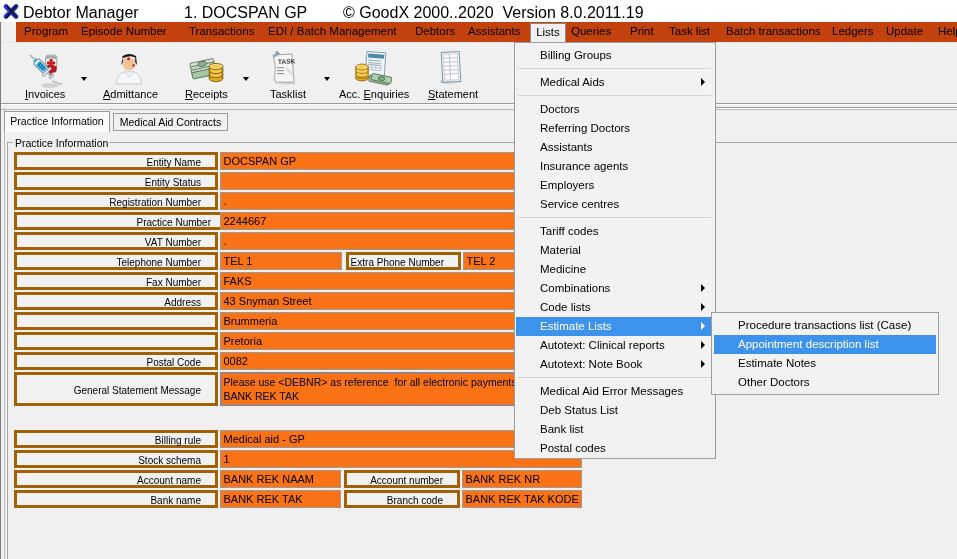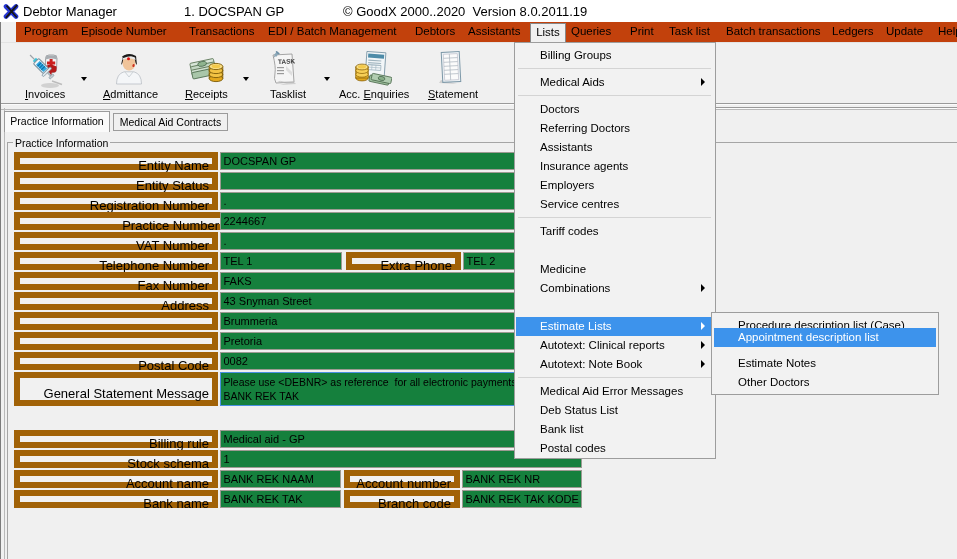--- a/index.html
+++ b/index.html
@@ -1,21 +1,21 @@
 <!DOCTYPE html>
 <html><head>
 <meta charset="utf-8">
 <style>
 * { margin:0; padding:0; box-sizing:border-box; }
 html,body { width:957px; height:559px; overflow:hidden; }
 body { font-family:"Liberation Sans", sans-serif; background:#f0f0f0; position:relative; color:#000; }
 .abs { position:absolute; }
 
 #titlebar { left:0; top:0; width:957px; height:22px; background:#ffffff; }
-#titlebar span { position:absolute; top:4px; font-size:13px; white-space:pre; }
+#titlebar span { position:absolute; top:4px; font-size:16px; white-space:pre; }
 
 #menubar { left:16px; top:22px; width:957px; height:20px; background:#c2410c; }
 #menubar span { position:absolute; top:3px; font-size:11.5px; white-space:pre; }
 #listsbox { left:514px; top:1px; width:36px; height:19px; border:1px solid #888; border-bottom:none; background:#f0f0f0; }
 #listsbox i { position:absolute; left:0; right:0; top:2px; text-align:center; font-style:normal; font-size:11.5px; }
 
 #toolbar { left:0; top:42px; width:957px; height:62px; background:#f0f0f0; border-top:1px solid #e3e3e3; border-bottom:1px solid #9a9a9a; }
 #tline1 { left:0; top:104px; width:957px; height:1px; background:#fbfbfb; }
 #tline2 { left:0; top:109px; width:957px; height:1px; background:#b9b9b9; }
 .tlabel { position:absolute; font-size:11px; white-space:pre; }
@@ -25,22 +25,22 @@
 .tab { position:absolute; font-size:10.5px; text-align:center; border:1px solid #9b9b9b; }
 #tab1 { left:4px; top:111px; width:106px; height:21px; background:#fafafa; border-bottom:none; line-height:19px; z-index:2; }
 #tab2 { left:113px; top:113px; width:115px; height:18px; background:#f0f0f0; line-height:16px; }
 
 #ledge1 { left:0; top:22px; width:1px; height:537px; background:#7c7c7c; }
 #ledge2 { left:4px; top:108px; width:1px; height:451px; background:#b9b9b9; }
 
 #groupbox { left:7px; top:142px; width:960px; height:430px; border-left:1px solid #a5a5a5; border-top:1px solid #a5a5a5; }
 #grouplabel { left:13px; top:137px; background:#f0f0f0; padding:0 2px; font-size:10.5px; }
 
-.lcell { position:absolute; background:#f1f1f1; border:6px solid #a16207; font-size:13px; text-align:right; padding-right:3px; line-height:16px; height:18px; }
-.field { position:absolute; background:#15803d; border:1px solid #9c9a92; font-size:11px; padding-left:2.5px; line-height:16px; height:18px; white-space:pre; }
+.lcell { position:absolute; background:#f1f1f1; border:3px solid #a16207; font-size:10px; text-align:right; padding-right:14px; line-height:16px; height:18px; }
+.field { position:absolute; background:#f97316; border:1px solid #9c9a92; font-size:11px; padding-left:2.5px; line-height:16px; height:18px; white-space:pre; }
 
 #menu { left:514px; top:42px; width:202px; height:417px; background:#f2f2f2; border:1px solid #9d9d9d; z-index:10; }
 .mi { position:absolute; left:1px; width:197px; height:19px; font-size:11.5px; line-height:19px; padding-left:24px; white-space:pre; }
 .msep { position:absolute; left:3px; width:193px; height:1px; background:#d4d4d4; }
 .mhl { background:#3d93ec; color:#fff; }
 .marr { position:absolute; left:185px; width:0; height:0; border-top:4px solid transparent; border-bottom:4px solid transparent; border-left:4px solid #000; top:5px; }
 .marr.w { border-left-color:#fff; }
 
 #submenu { left:711px; top:312px; width:228px; height:83px; background:#f2f2f2; border:1px solid #9d9d9d; z-index:11; }
 .si { position:absolute; left:2px; width:222px; height:19px; font-size:11.5px; line-height:19px; padding-left:24px; white-space:pre; }
@@ -245,30 +245,32 @@
   <div class="mi" style="top:30px">Medical Aids<span class="marr"></span></div>
   <div class="msep" style="top:52px"></div>
   <div class="mi" style="top:57px">Doctors</div>
   <div class="mi" style="top:76px">Referring Doctors</div>
   <div class="mi" style="top:95px">Assistants</div>
   <div class="mi" style="top:114px">Insurance agents</div>
   <div class="mi" style="top:133px">Employers</div>
   <div class="mi" style="top:152px">Service centres</div>
   <div class="msep" style="top:174px"></div>
   <div class="mi" style="top:179px">Tariff codes</div>
+  <div class="mi" style="top:198px">Material</div>
   <div class="mi" style="top:217px">Medicine</div>
   <div class="mi" style="top:236px">Combinations<span class="marr"></span></div>
+  <div class="mi" style="top:255px">Code lists<span class="marr"></span></div>
   <div class="mi mhl" style="top:274px">Estimate Lists<span class="marr w"></span></div>
   <div class="mi" style="top:293px">Autotext: Clinical reports<span class="marr"></span></div>
   <div class="mi" style="top:312px">Autotext: Note Book<span class="marr"></span></div>
   <div class="msep" style="top:334px"></div>
   <div class="mi" style="top:339px">Medical Aid Error Messages</div>
   <div class="mi" style="top:358px">Deb Status List</div>
   <div class="mi" style="top:377px">Bank list</div>
   <div class="mi" style="top:396px">Postal codes</div>
 </div>
 
 <div class="abs" id="submenu">
-  <div class="si" style="top:3px">Procedure description list (Case)</div>
-  <div class="si mhl" style="top:15px">Appointment description list</div>
+  <div class="si" style="top:3px">Procedure transactions list (Case)</div>
+  <div class="si mhl" style="top:22px">Appointment description list</div>
   <div class="si" style="top:41px">Estimate Notes</div>
   <div class="si" style="top:60px">Other Doctors</div>
 </div>
 
 </body></html>

